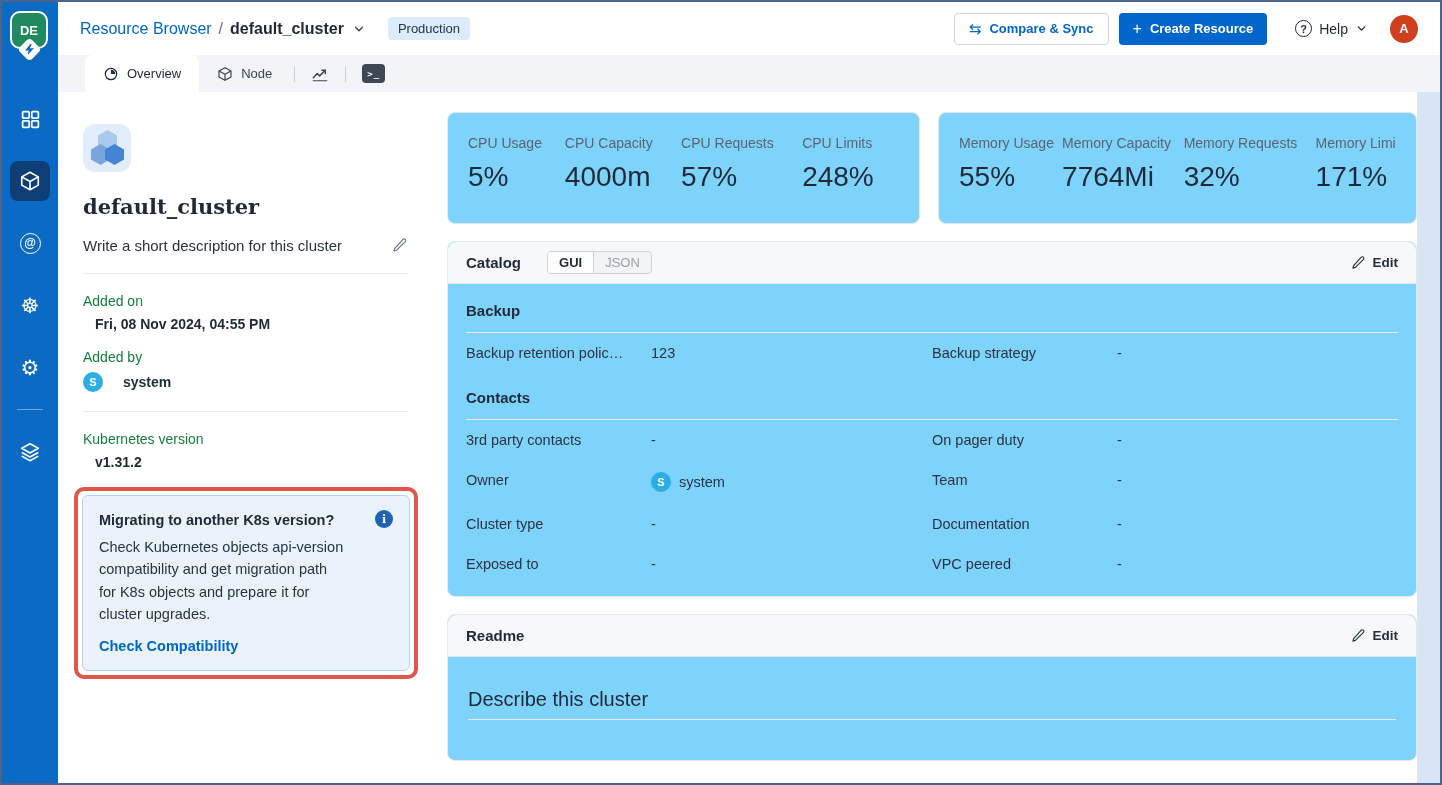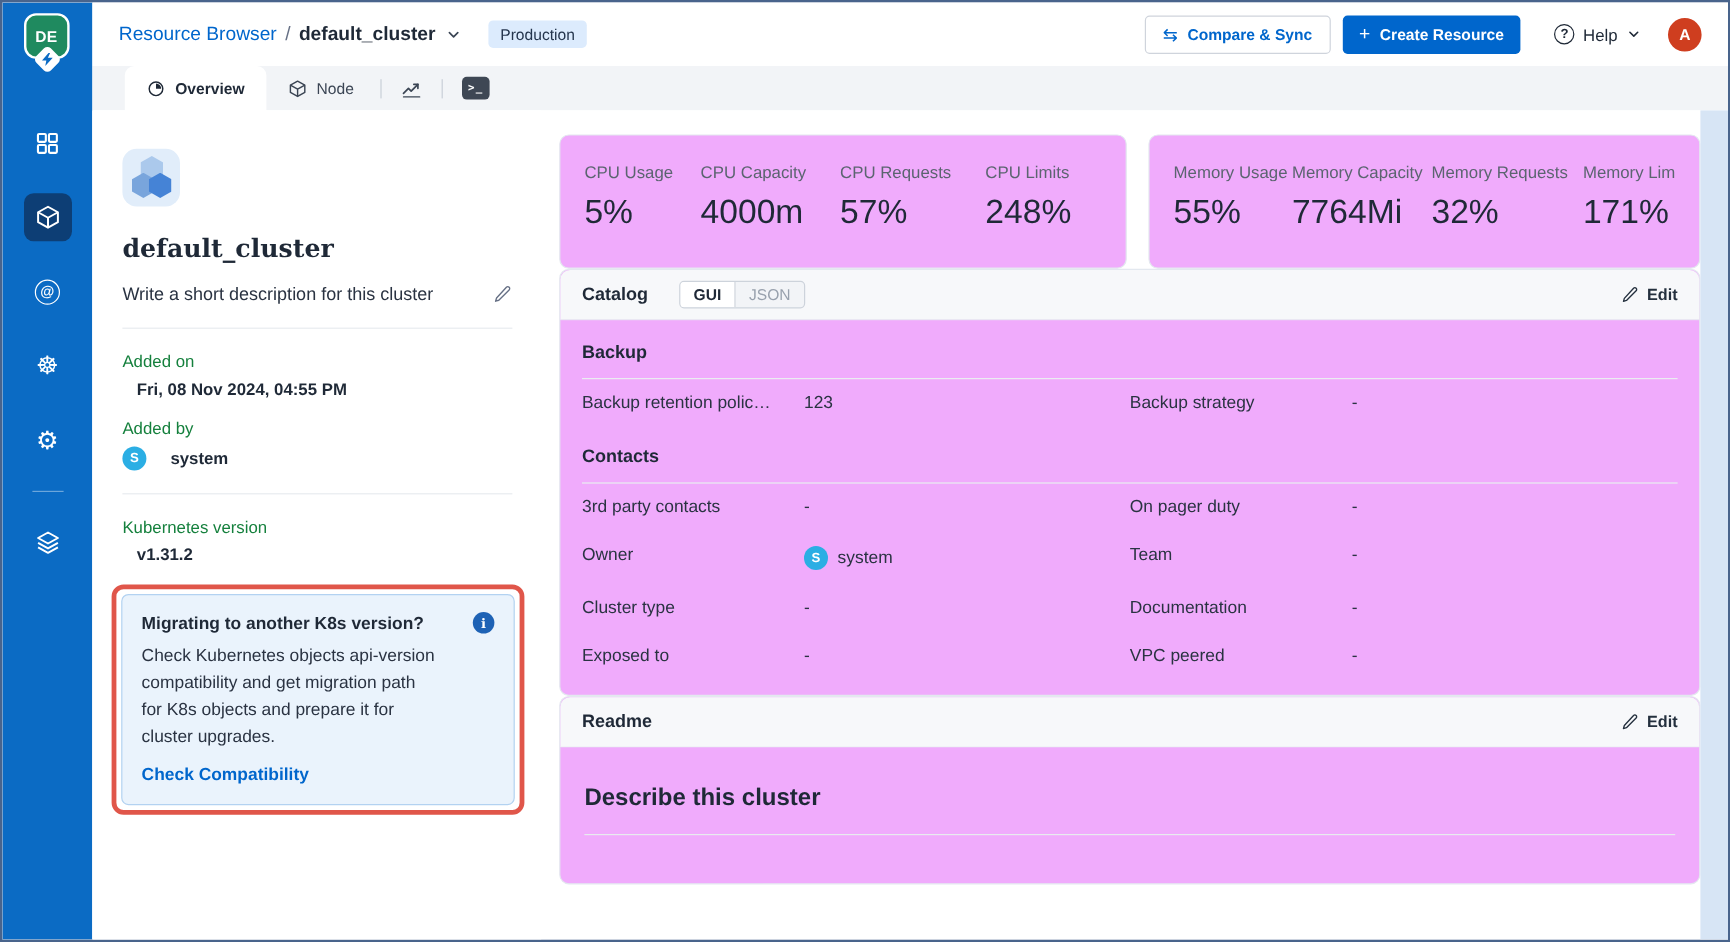--- a/index.html
+++ b/index.html
@@ -1,21 +1,21 @@
 <!DOCTYPE html>
 <html><head>
 <meta charset="utf-8">
 <style>
   * { margin:0; padding:0; box-sizing:border-box; }
   html,body { width:1442px; height:785px; overflow:hidden; background:#fff;
               font-family:"Liberation Sans", sans-serif; color:#24303E; }
   .page { width:1442px; height:785px; display:flex; border:2px solid #49648C; overflow:hidden; position:relative; background:#fff; }
 
   
-  .sidebar { width:75px; background:#0B6BC4; display:flex; flex-direction:column; align-items:center; flex-shrink:0; }
+  .sidebar { width:56px; background:#0B6BC4; display:flex; flex-direction:column; align-items:center; flex-shrink:0; }
   .logo-wrap { margin-top:9px; position:relative; width:40px; height:52px; }
   .logo-tile { width:38px; height:38px; background:#1F8A5F; border:2px solid #fff; border-radius:10px;
                display:flex; align-items:center; justify-content:center; color:#fff; font-weight:bold; font-size:13px; }
   .logo-diamond { position:absolute; left:11px; top:30px; width:17px; height:17px; background:#fff; border-radius:4px;
                   transform:rotate(45deg); display:flex; align-items:center; justify-content:center; }
   .logo-diamond svg { transform:rotate(-45deg); }
   .nav { margin-top:36px; display:flex; flex-direction:column; align-items:center; gap:22px; }
   .nav-item { width:40px; height:40px; display:flex; align-items:center; justify-content:center; color:#fff; border-radius:8px; cursor:pointer; }
   .nav-item.active { background:#0D3E75; }
   .at-ring { width:21px; height:21px; border:1.8px solid #fff; border-radius:50%; display:flex; align-items:center; justify-content:center;
@@ -43,21 +43,21 @@
   .help-wrap { display:flex; align-items:center; gap:7px; margin-left:28px; cursor:pointer; }
   .q-circle { width:17px; height:17px; border:1.6px solid #1F2937; border-radius:50%; display:flex; align-items:center; justify-content:center;
               font-size:11px; font-weight:bold; color:#1F2937; }
   .help-label { font-size:14px; color:#1F2937; }
   .avatar { width:28px; height:28px; border-radius:50%; background:#CF3E1F; color:#fff; display:flex; align-items:center; justify-content:center;
             font-size:13px; font-weight:bold; margin-left:22px; cursor:pointer; }
 
   
   .tabbar { height:37px; background:#F2F4F7; display:flex; align-items:flex-end; padding-left:27px; flex-shrink:0; }
   .tab { display:flex; align-items:center; gap:8px; height:37px; padding:0 18px; font-size:13px; color:#3B4554; cursor:pointer; }
-  .tab.active { background:#fff; border-radius:8px 8px 0 0; font-weight:bold; color:#1F2937; }
+  .tab.active { background:#fff; border-radius:8px 8px 0 0; font-weight:normal; color:#1F2937; }
   .tab-sep { width:1px; height:16px; background:#C9CFD8; margin:0 4px 10px 4px; align-self:flex-end; }
   .tab-iconbtn { display:flex; align-items:center; justify-content:center; height:37px; padding:0 12px; cursor:pointer; color:#3B4554; }
   .term-chip { width:23px; height:19px; background:#3E4754; border-radius:4px; color:#fff; display:flex; align-items:center; justify-content:center;
                font-family:"DejaVu Sans Mono", monospace; font-size:9px; font-weight:bold; letter-spacing:1px; }
 
   
   .content { flex:1; display:flex; min-height:0; position:relative; background:#fff; }
   .scroll-gutter { position:absolute; right:0; top:0; bottom:0; width:23px; background:#D7E5F5; }
 
   
@@ -85,44 +85,44 @@
   .callout-head { display:flex; align-items:flex-end; justify-content:space-between; }
   .callout-title { font-size:14.5px; font-weight:bold; color:#1F2937; }
   .info-dot { width:18px; height:18px; border-radius:50%; background:#1E62B5; color:#fff; font-size:11px; font-weight:bold;
               font-family:"DejaVu Serif", serif; display:flex; align-items:center; justify-content:center; flex-shrink:0; margin-left:8px; }
   .callout-body { font-size:14.5px; color:#2A3342; line-height:1.55; margin-top:8px; width:248px; }
   .callout-link { font-size:14.5px; font-weight:bold; color:#0066CC; margin-top:12px; cursor:pointer; }
 
   
   .right-region { flex:1; min-width:0; padding:20px 23px 0 15px; display:flex; flex-direction:column; }
   .stats-row { display:flex; gap:18px; }
-  .card { background:#f0abfc; border:1px solid #E3E8EF; border-radius:8px; }
+  .card { background:#7dd3fc; border:1px solid #E3E8EF; border-radius:8px; }
   .stats-card { padding:22px 20px 24px 20px; height:112px; overflow:hidden; }
   .cpu-card { flex:0 0 473px; display:grid; grid-template-columns:1fr 1.2fr 1.25fr 1fr; }
   .mem-card { flex:1; min-width:0; display:grid; grid-template-columns:1fr 1.18fr 1.28fr 0.78fr; }
   .metric { min-width:0; }
   .metric-label { font-size:14px; color:#5B6470; white-space:nowrap; overflow:hidden; }
   .metric-value { font-size:28px; color:#1F2937; margin-top:10px; white-space:nowrap; }
 
-  .section-card { }
+  .section-card { margin-top:17px; }
   .card-header { height:42px; background:#F7F8FA; border-bottom:1px solid #E3E8EF; border-radius:8px 8px 0 0;
                  display:flex; align-items:center; padding:0 18px; }
   .card-title { font-size:15px; font-weight:bold; color:#1F2937; }
   .toggle { display:flex; margin-left:26px; border:1px solid #CDD3DB; border-radius:4px; overflow:hidden; background:#F2F4F7; }
   .toggle-opt { font-size:13px; padding:3px 11px; color:#98A1AD; cursor:pointer; }
   .toggle-opt.selected { background:#fff; color:#1F2937; font-weight:bold; border-right:1px solid #CDD3DB; }
   .edit-btn { margin-left:auto; display:flex; align-items:center; gap:7px; font-size:13.5px; font-weight:bold; color:#24303E; cursor:pointer; }
   .catalog-body { padding:2px 18px 12px 18px; }
   .cat-section-title { font-size:15px; font-weight:bold; color:#1F2937; padding:16px 0 13px 0; border-bottom:1px solid #EAEDF1; }
   .field-grid { display:grid; grid-template-columns:1fr 1fr; }
   .field-row { display:flex; align-items:flex-start; padding:12px 0; font-size:14.5px; color:#2A3342; }
   .field-label { width:185px; flex-shrink:0; }
   .field-value { display:flex; align-items:center; gap:8px; }
   .readme-body { padding:31px 20px 40px 20px; }
-  .readme-heading { font-size:20px; font-weight:bold; color:#1F2937; padding-bottom:18px; border-bottom:1px solid #E8EBEF; }
+  .readme-heading { font-size:20px; font-weight:normal; color:#1F2937; padding-bottom:8px; border-bottom:1px solid #E8EBEF; }
 
   svg { display:block; }
 </style>
 </head>
 <body>
 
 <div class="page">
 
   <div class="sidebar">
     <div class="logo-wrap">

